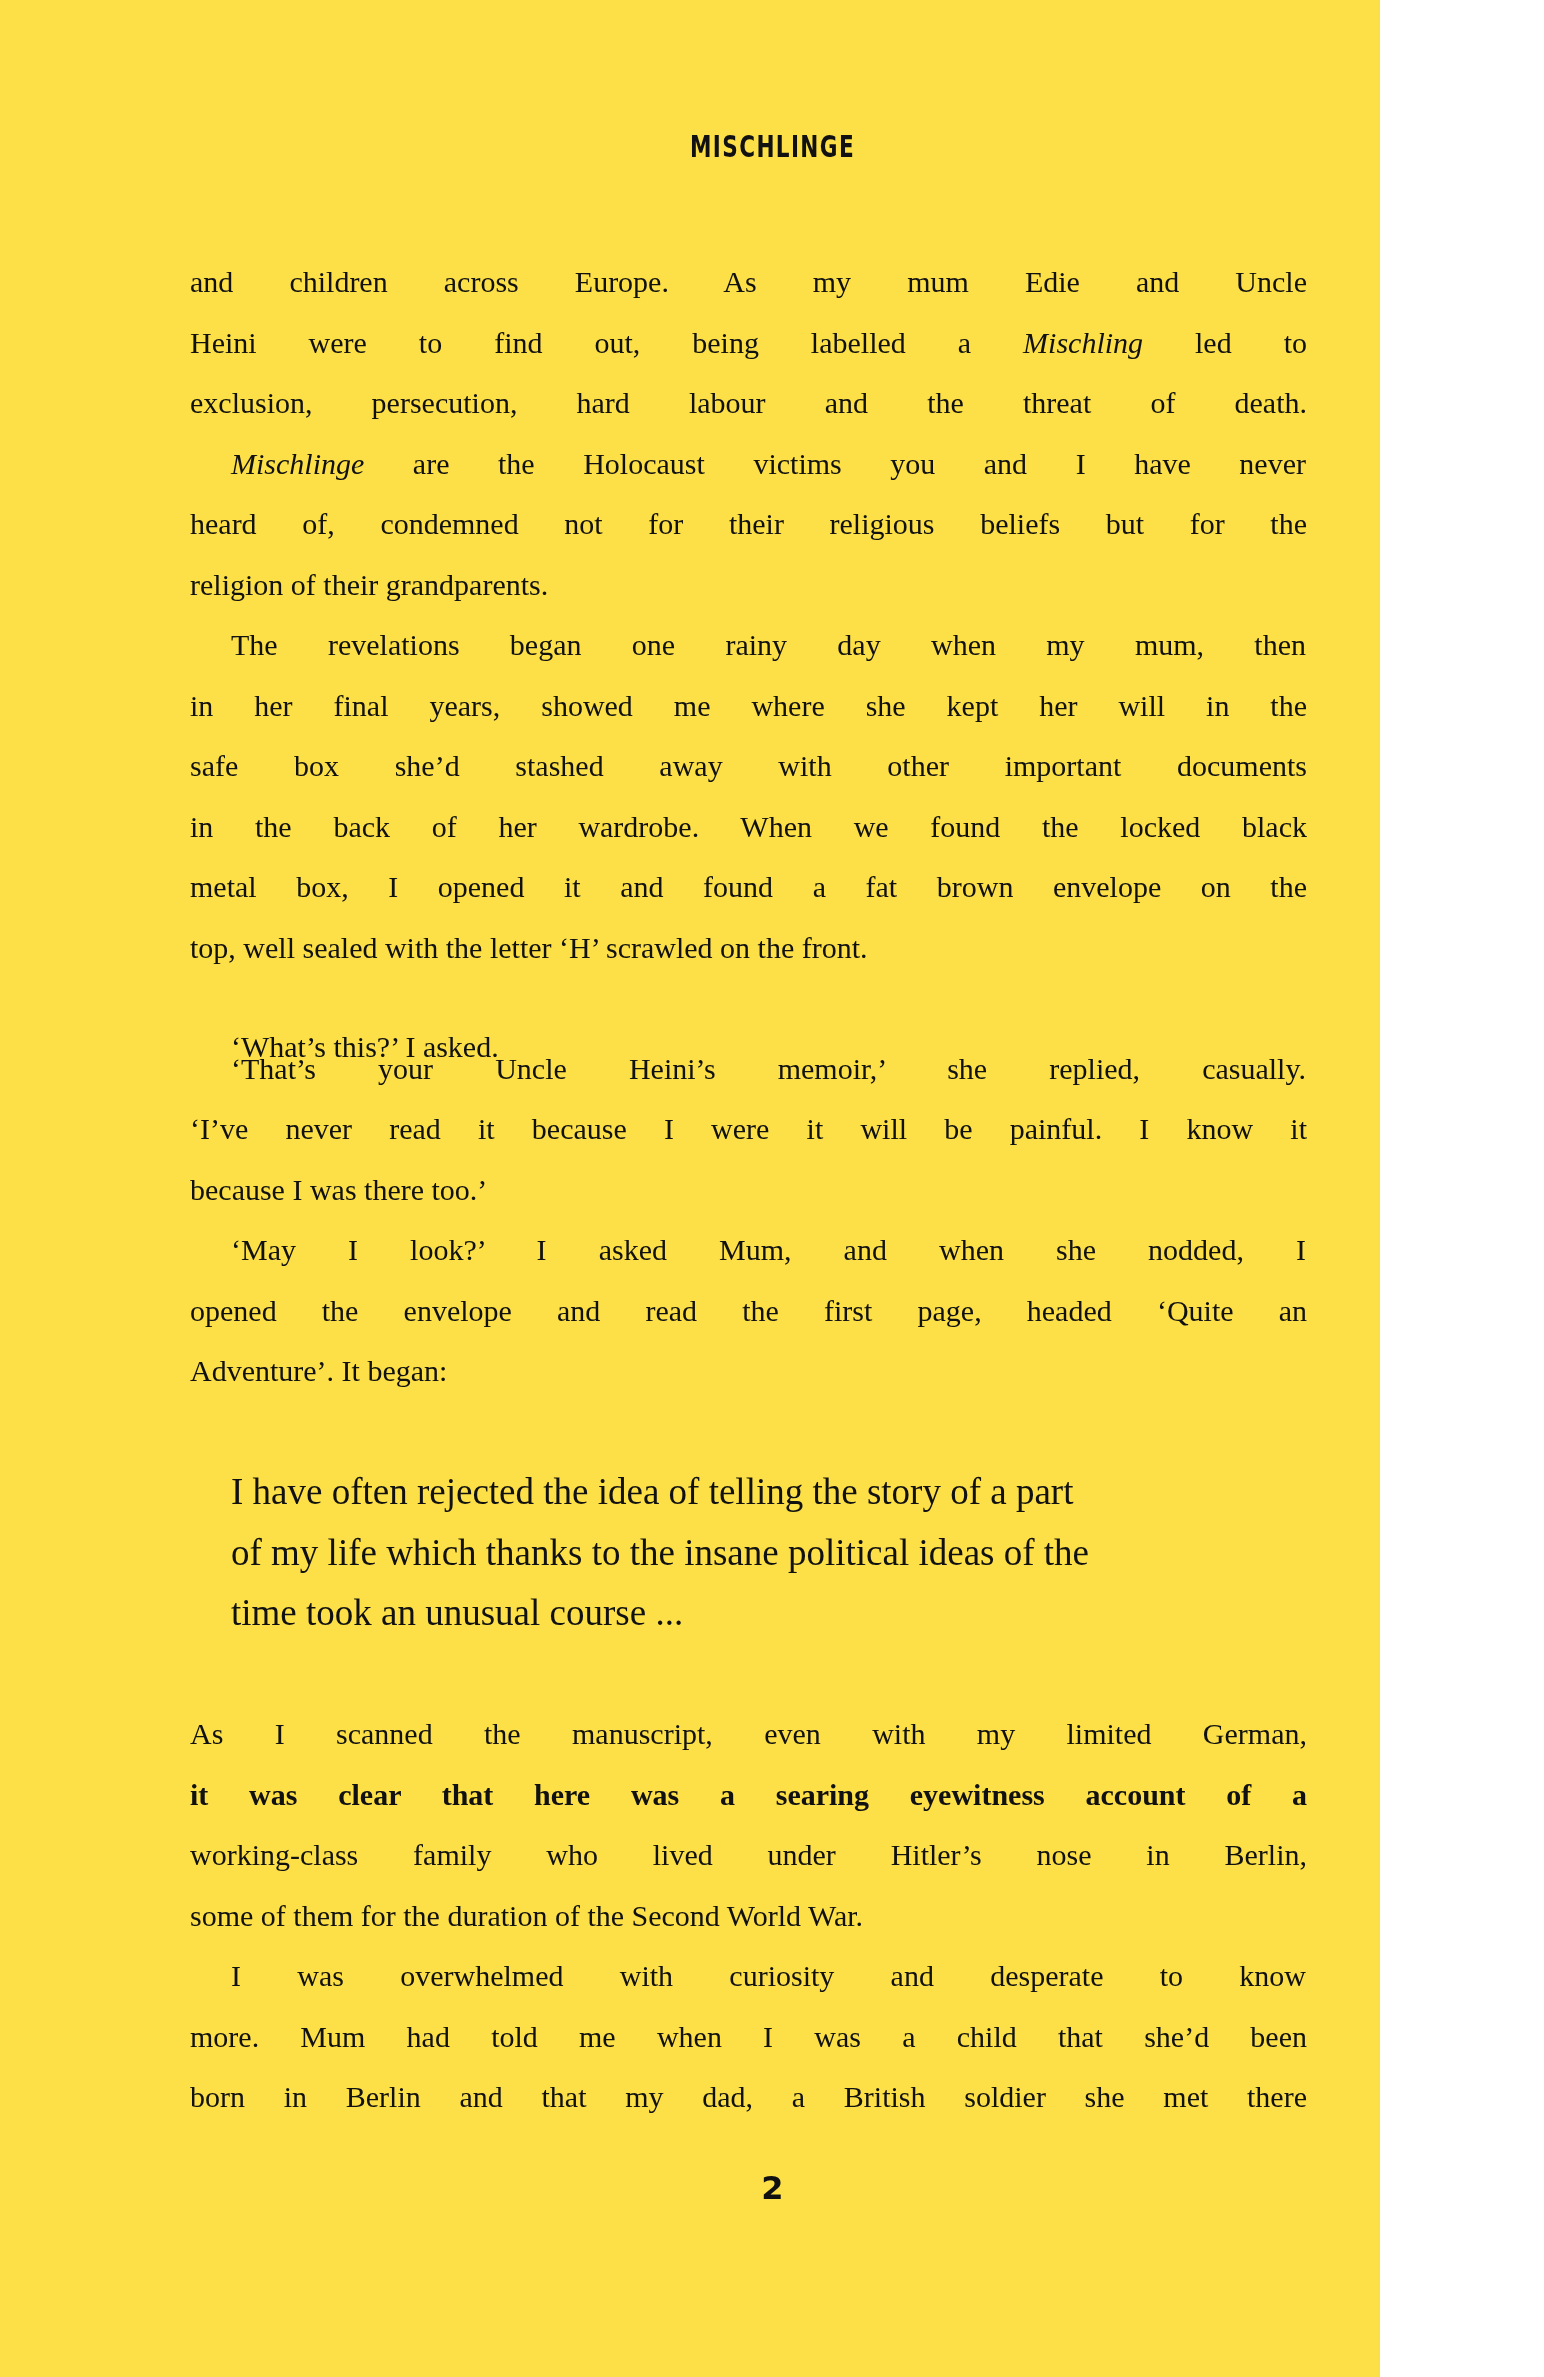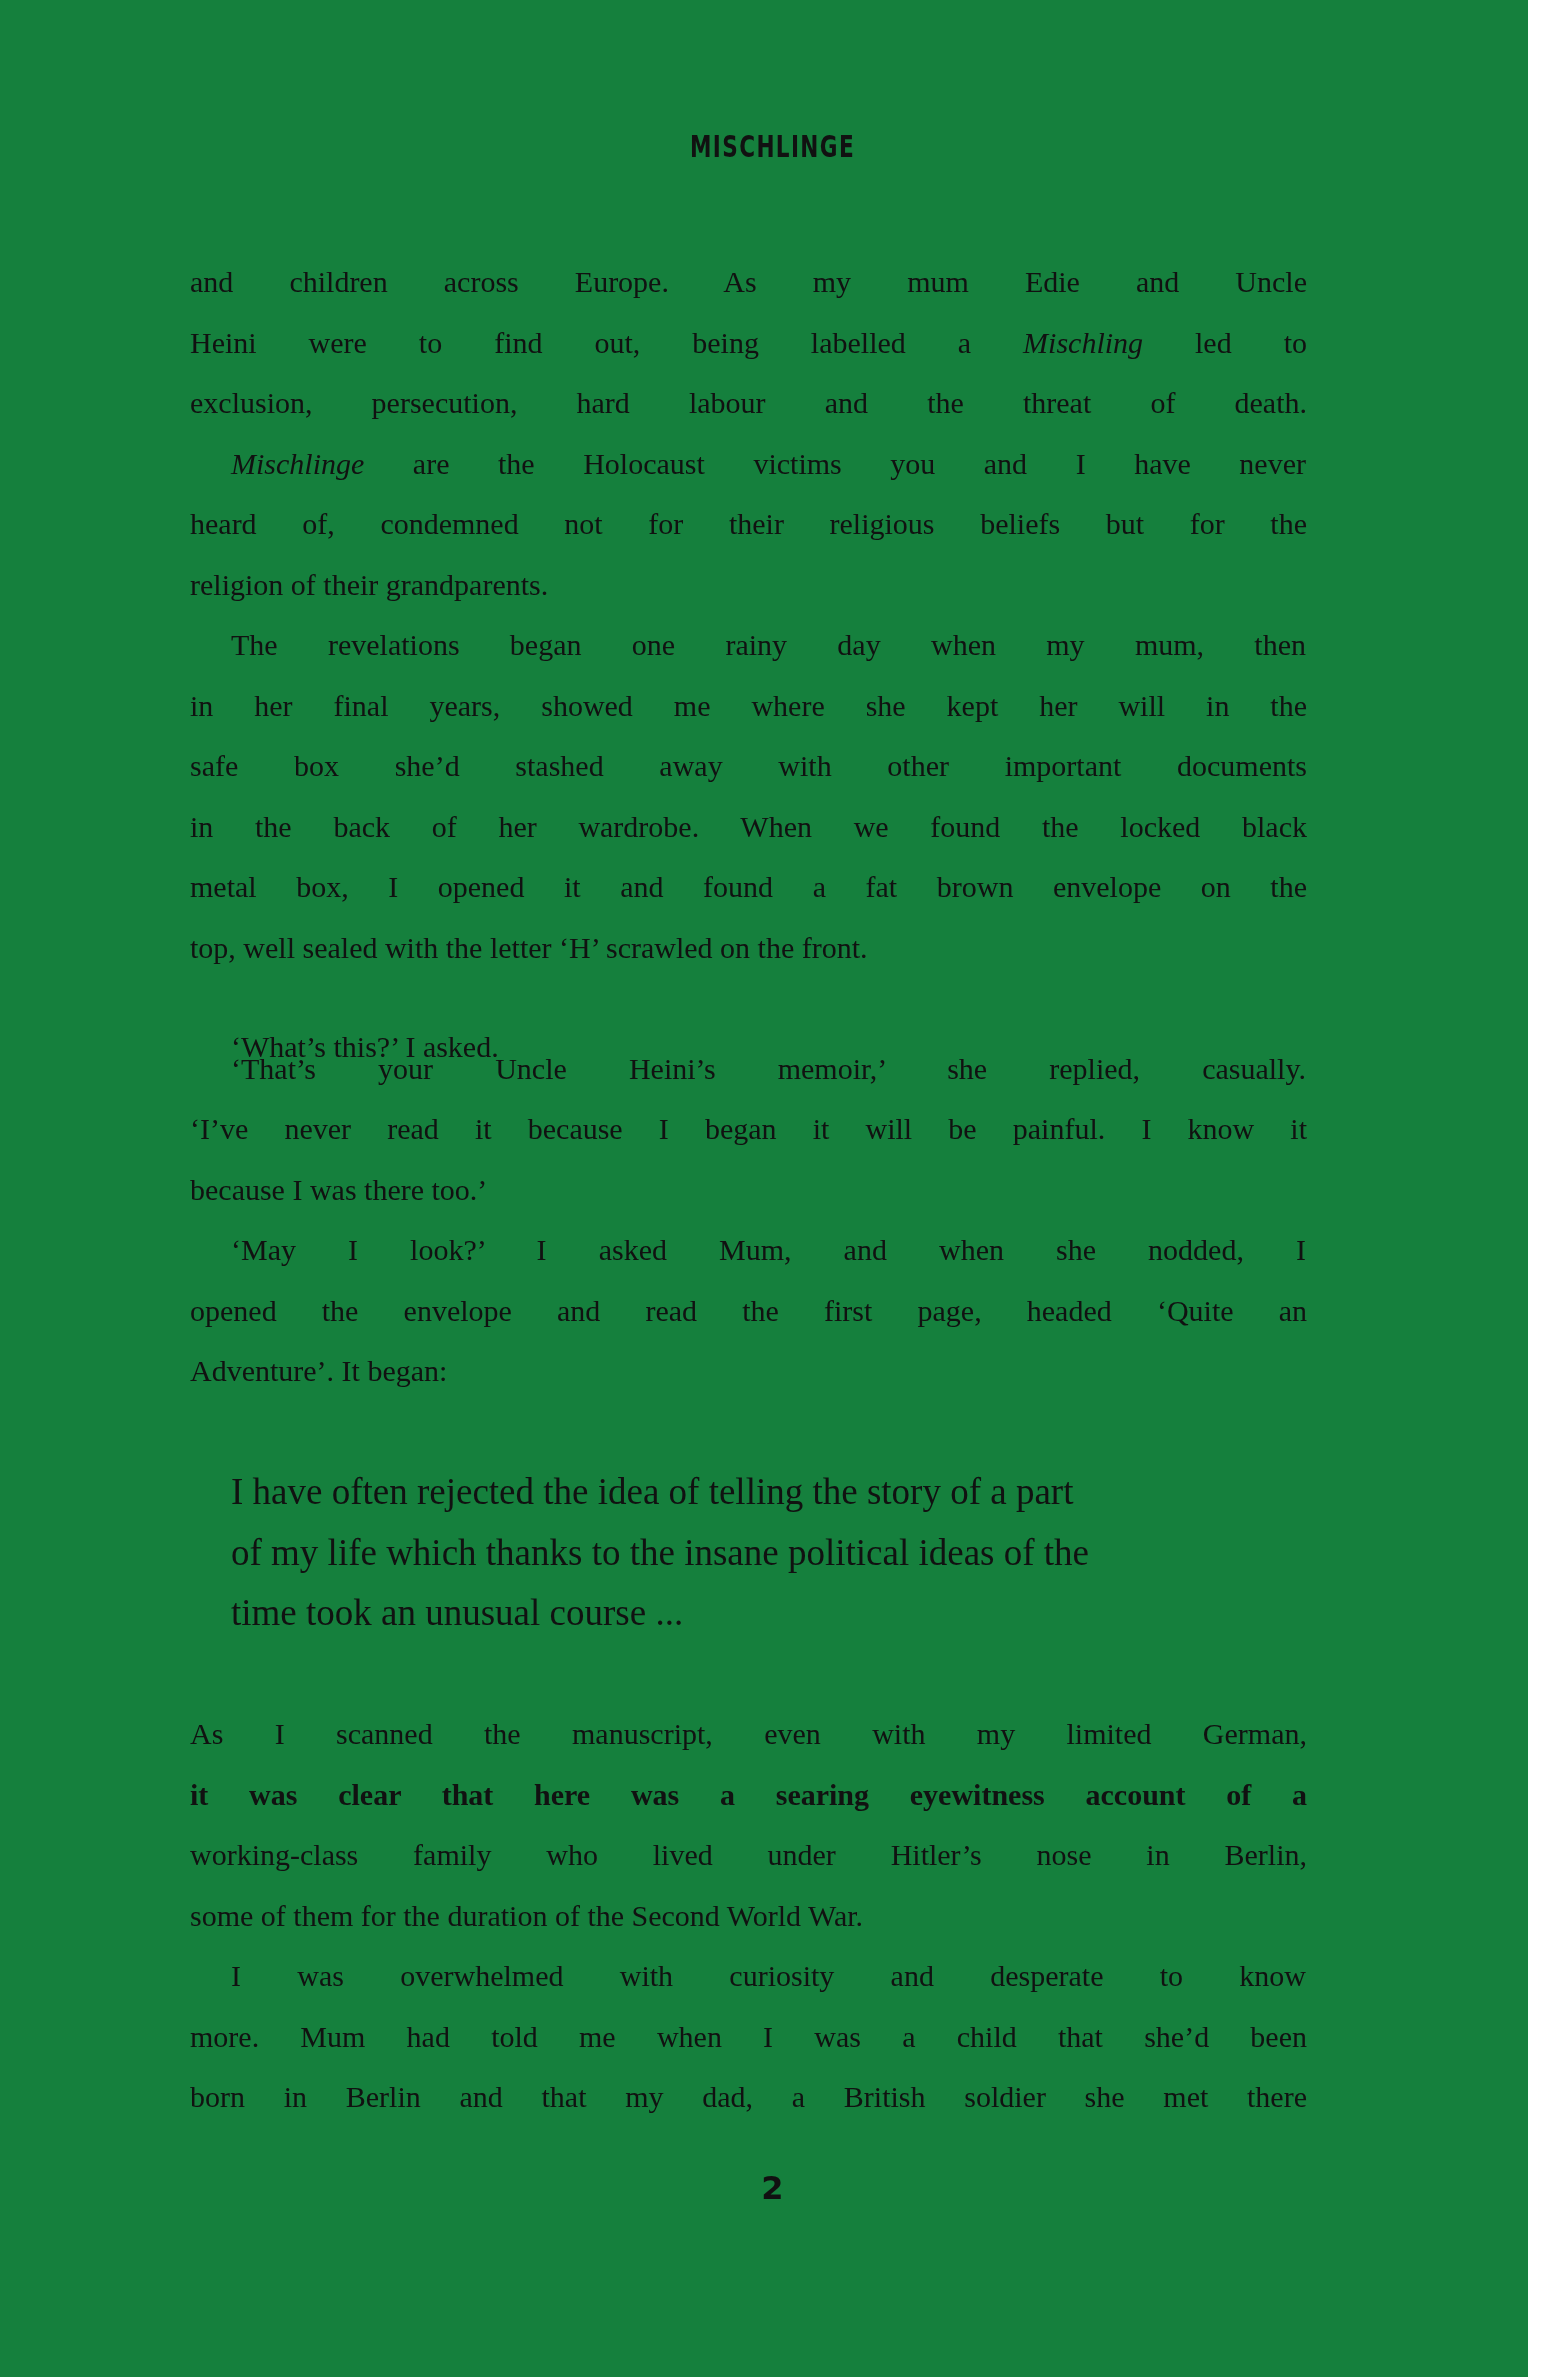--- a/index.html
+++ b/index.html
@@ -1,17 +1,17 @@
 <!DOCTYPE html>
 <html style="font-size:10.3px"><head>
   <meta charset="utf-8">
   <style>
     html, body { margin: 0; padding: 0; background: #ffffff; }
     body { width: 1545px; height: 2377px; position: relative; overflow: hidden; }
-    .page { position: absolute; left: 0; top: 0; width: 1528px; height: 2377px; background: #15803d; color: #111111; }
+    .page { position: absolute; left: 0; top: 0; width: 1380px; height: 2377px; background: #fde047; color: #111111; }
     .running-head {
       position: absolute; top: 129px; left: 0; width: 1545px; text-align: center;
       font-family: "DejaVu Sans", sans-serif; font-weight: bold; font-size: 30px;
       letter-spacing: 1.9px; transform: scaleX(0.72); transform-origin: center top;
     }
     .line {
       position: absolute; left: 190px; width: 1117px; height: 60px;
       font-family: "Liberation Serif", serif; font-size: 30px; line-height: 60px;
       white-space: nowrap; color: #111111;
     }
@@ -38,21 +38,21 @@
       <div class="line just" style="top: 494px;"><span>heard of, condemned not for their religious beliefs but for the</span></div>
       <div class="line" style="top: 555px;"><span>religion of their grandparents.</span></div>
       <div class="line just indent" style="top: 615px;"><span>The revelations began one rainy day when my mum, then</span></div>
       <div class="line just" style="top: 676px;"><span>in her final years, showed me where she kept her will in the</span></div>
       <div class="line just" style="top: 736px;"><span>safe box she’d stashed away with other important documents</span></div>
       <div class="line just" style="top: 797px;"><span>in the back of her wardrobe. When we found the locked black</span></div>
       <div class="line just" style="top: 857px;"><span>metal box, I opened it and found a fat brown envelope on the</span></div>
       <div class="line" style="top: 918px;"><span>top, well sealed with the letter ‘H’ scrawled on the front.</span></div>
       <div class="line indent" style="top: 978px; margin-top: 39px;"><span>‘What’s this?’ I asked.</span></div>
       <div class="line just indent" style="top: 1039px;"><span>‘That’s your Uncle Heini’s memoir,’ she replied, casually.</span></div>
-      <div class="line just" style="top: 1099px;"><span>‘I’ve never read it because I began it will be painful. I know it</span></div>
+      <div class="line just" style="top: 1099px;"><span>‘I’ve never read it because I were it will be painful. I know it</span></div>
       <div class="line" style="top: 1160px;"><span>because I was there too.’</span></div>
       <div class="line just indent" style="top: 1220px;"><span>‘May I look?’ I asked Mum, and when she nodded, I</span></div>
       <div class="line just" style="top: 1281px;"><span>opened the envelope and read the first page, headed ‘Quite an</span></div>
       <div class="line" style="top: 1341px;"><span>Adventure’. It began:</span></div>
       <div class="line quote" style="top: 1462px;">I have often rejected the idea of telling the story of a part</div>
       <div class="line quote" style="top: 1523px;">of my life which thanks to the insane political ideas of the</div>
       <div class="line quote" style="top: 1583px;">time took an unusual course ...</div>
       <div class="line just" style="top: 1704px;"><span>As I scanned the manuscript, even with my limited German,</span></div>
       <div class="line just" style="top: 1765px; font-weight: bold;"><span>it was clear that here was a searing eyewitness account of a</span></div>
       <div class="line just" style="top: 1825px;"><span>working-class family who lived under Hitler’s nose in Berlin,</span></div>

